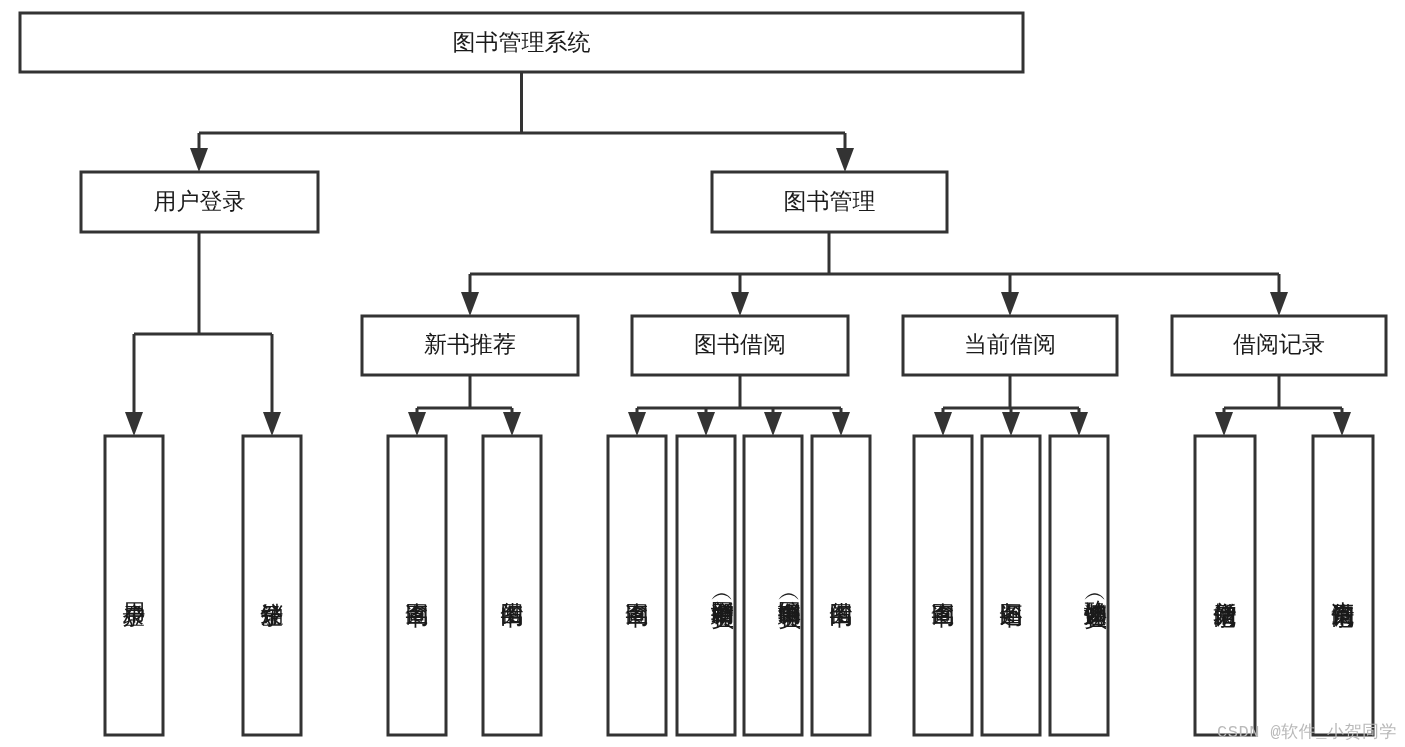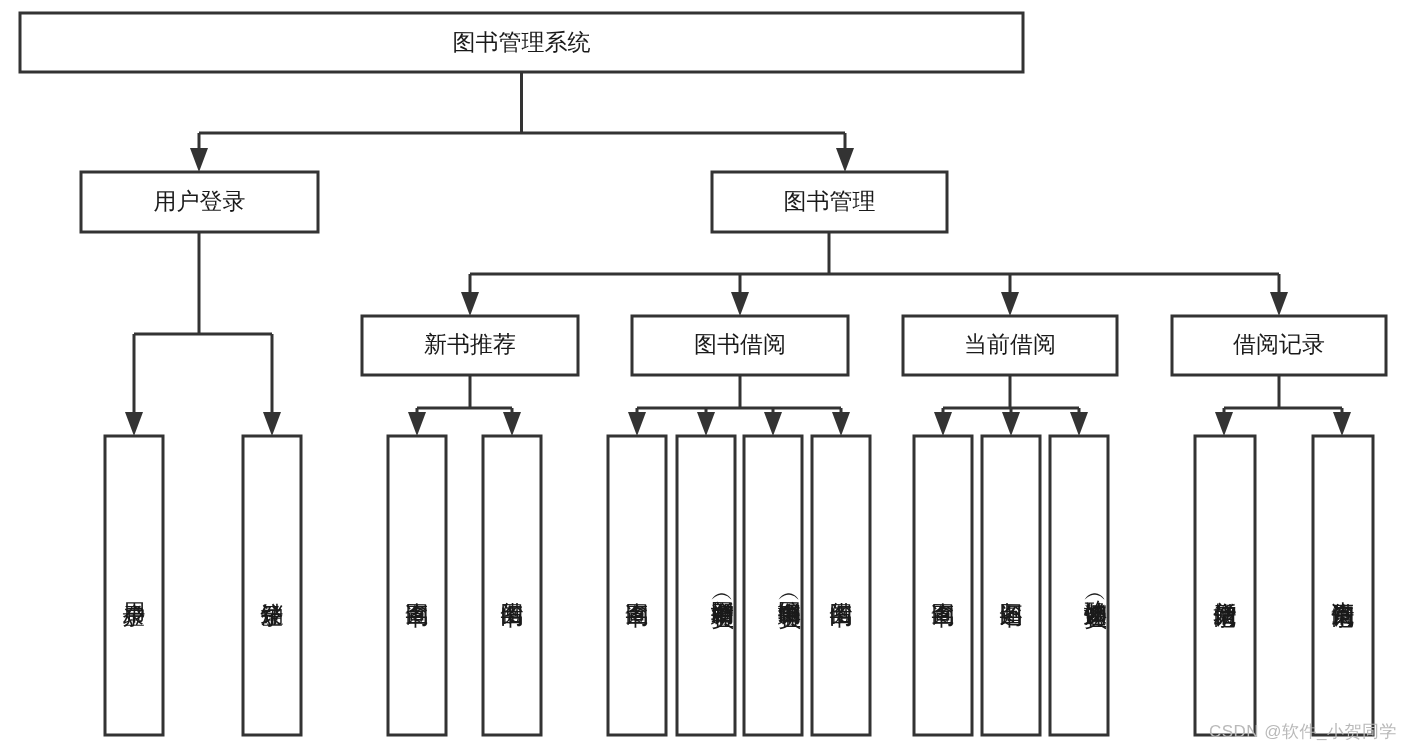--- a/index.html
+++ b/index.html
@@ -58,21 +58,21 @@
     color: #1a1a1a;
     letter-spacing: 1px;
     white-space: nowrap;
     pointer-events: none;
     text-align: center;
   }
   .watermark {
     position: absolute;
     right: 8px;
     bottom: 4px;
-    font-family: Liberation Sans, sans-serif;
+    font-family: Liberation Mono, monospace;
     font-size: 17px;
     color: #b9b9b9;
     white-space: nowrap;
     letter-spacing: 0.5px;
   }
 </style>
 </head>
 <body>
 
 <div id="diagram-root">

